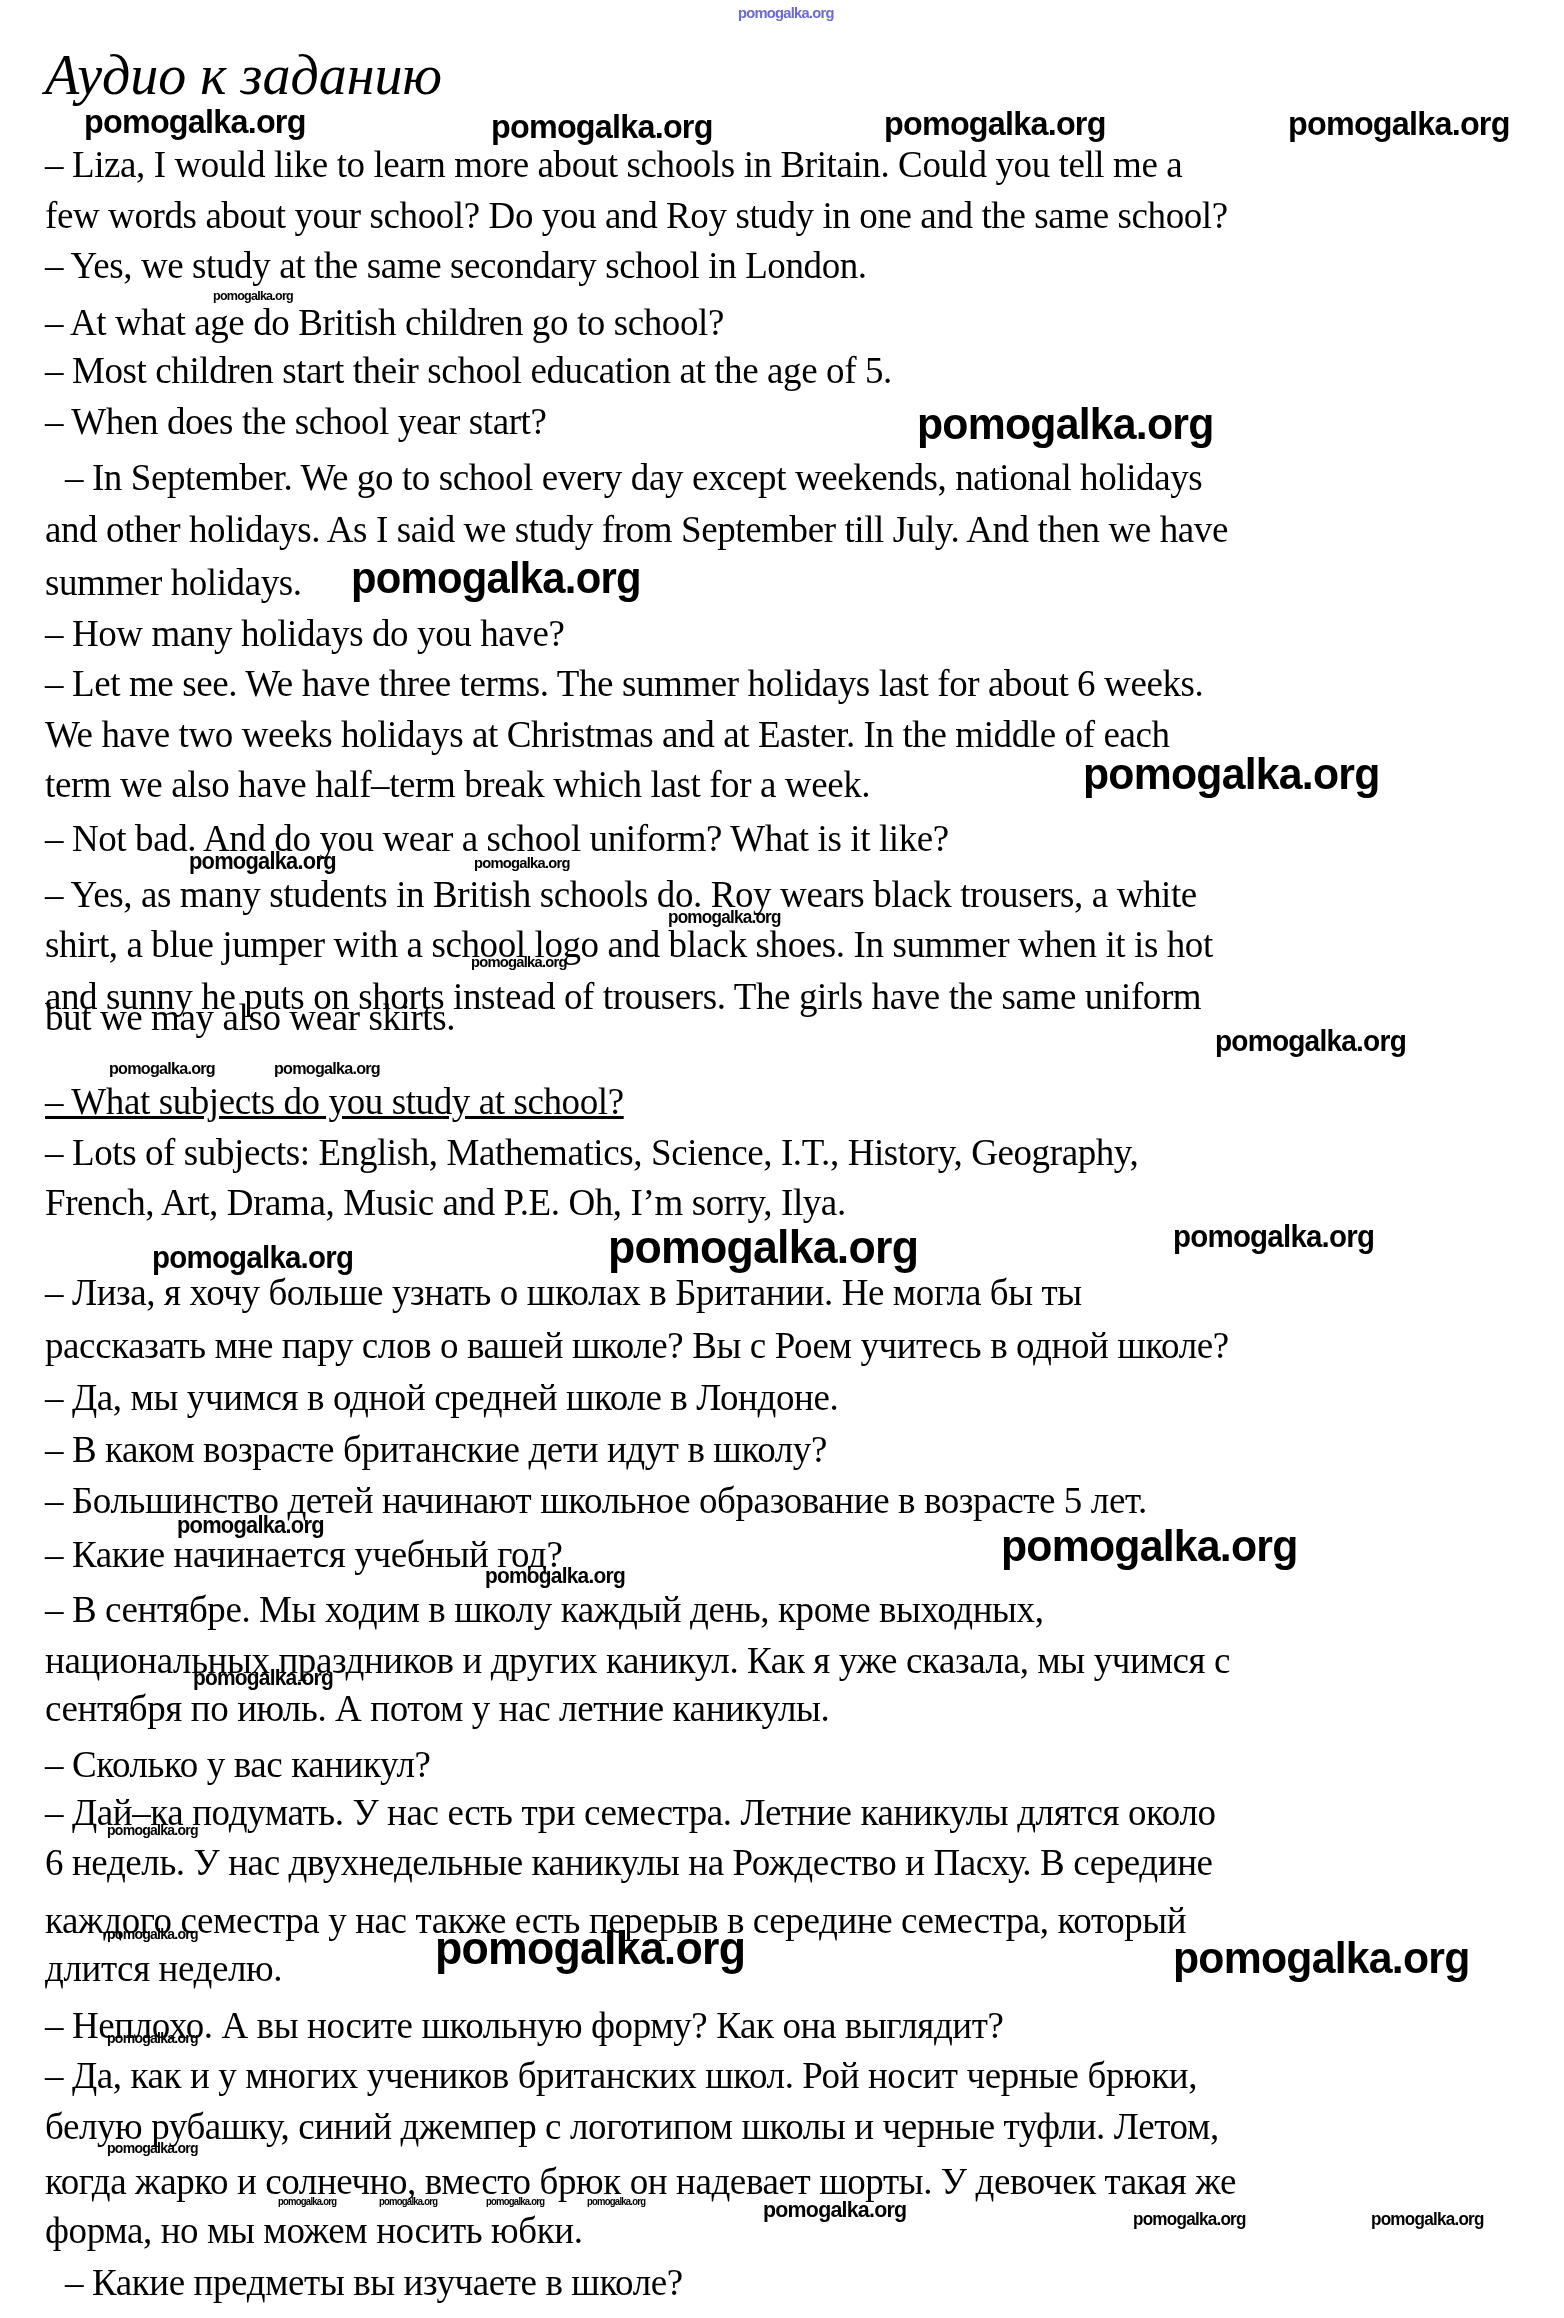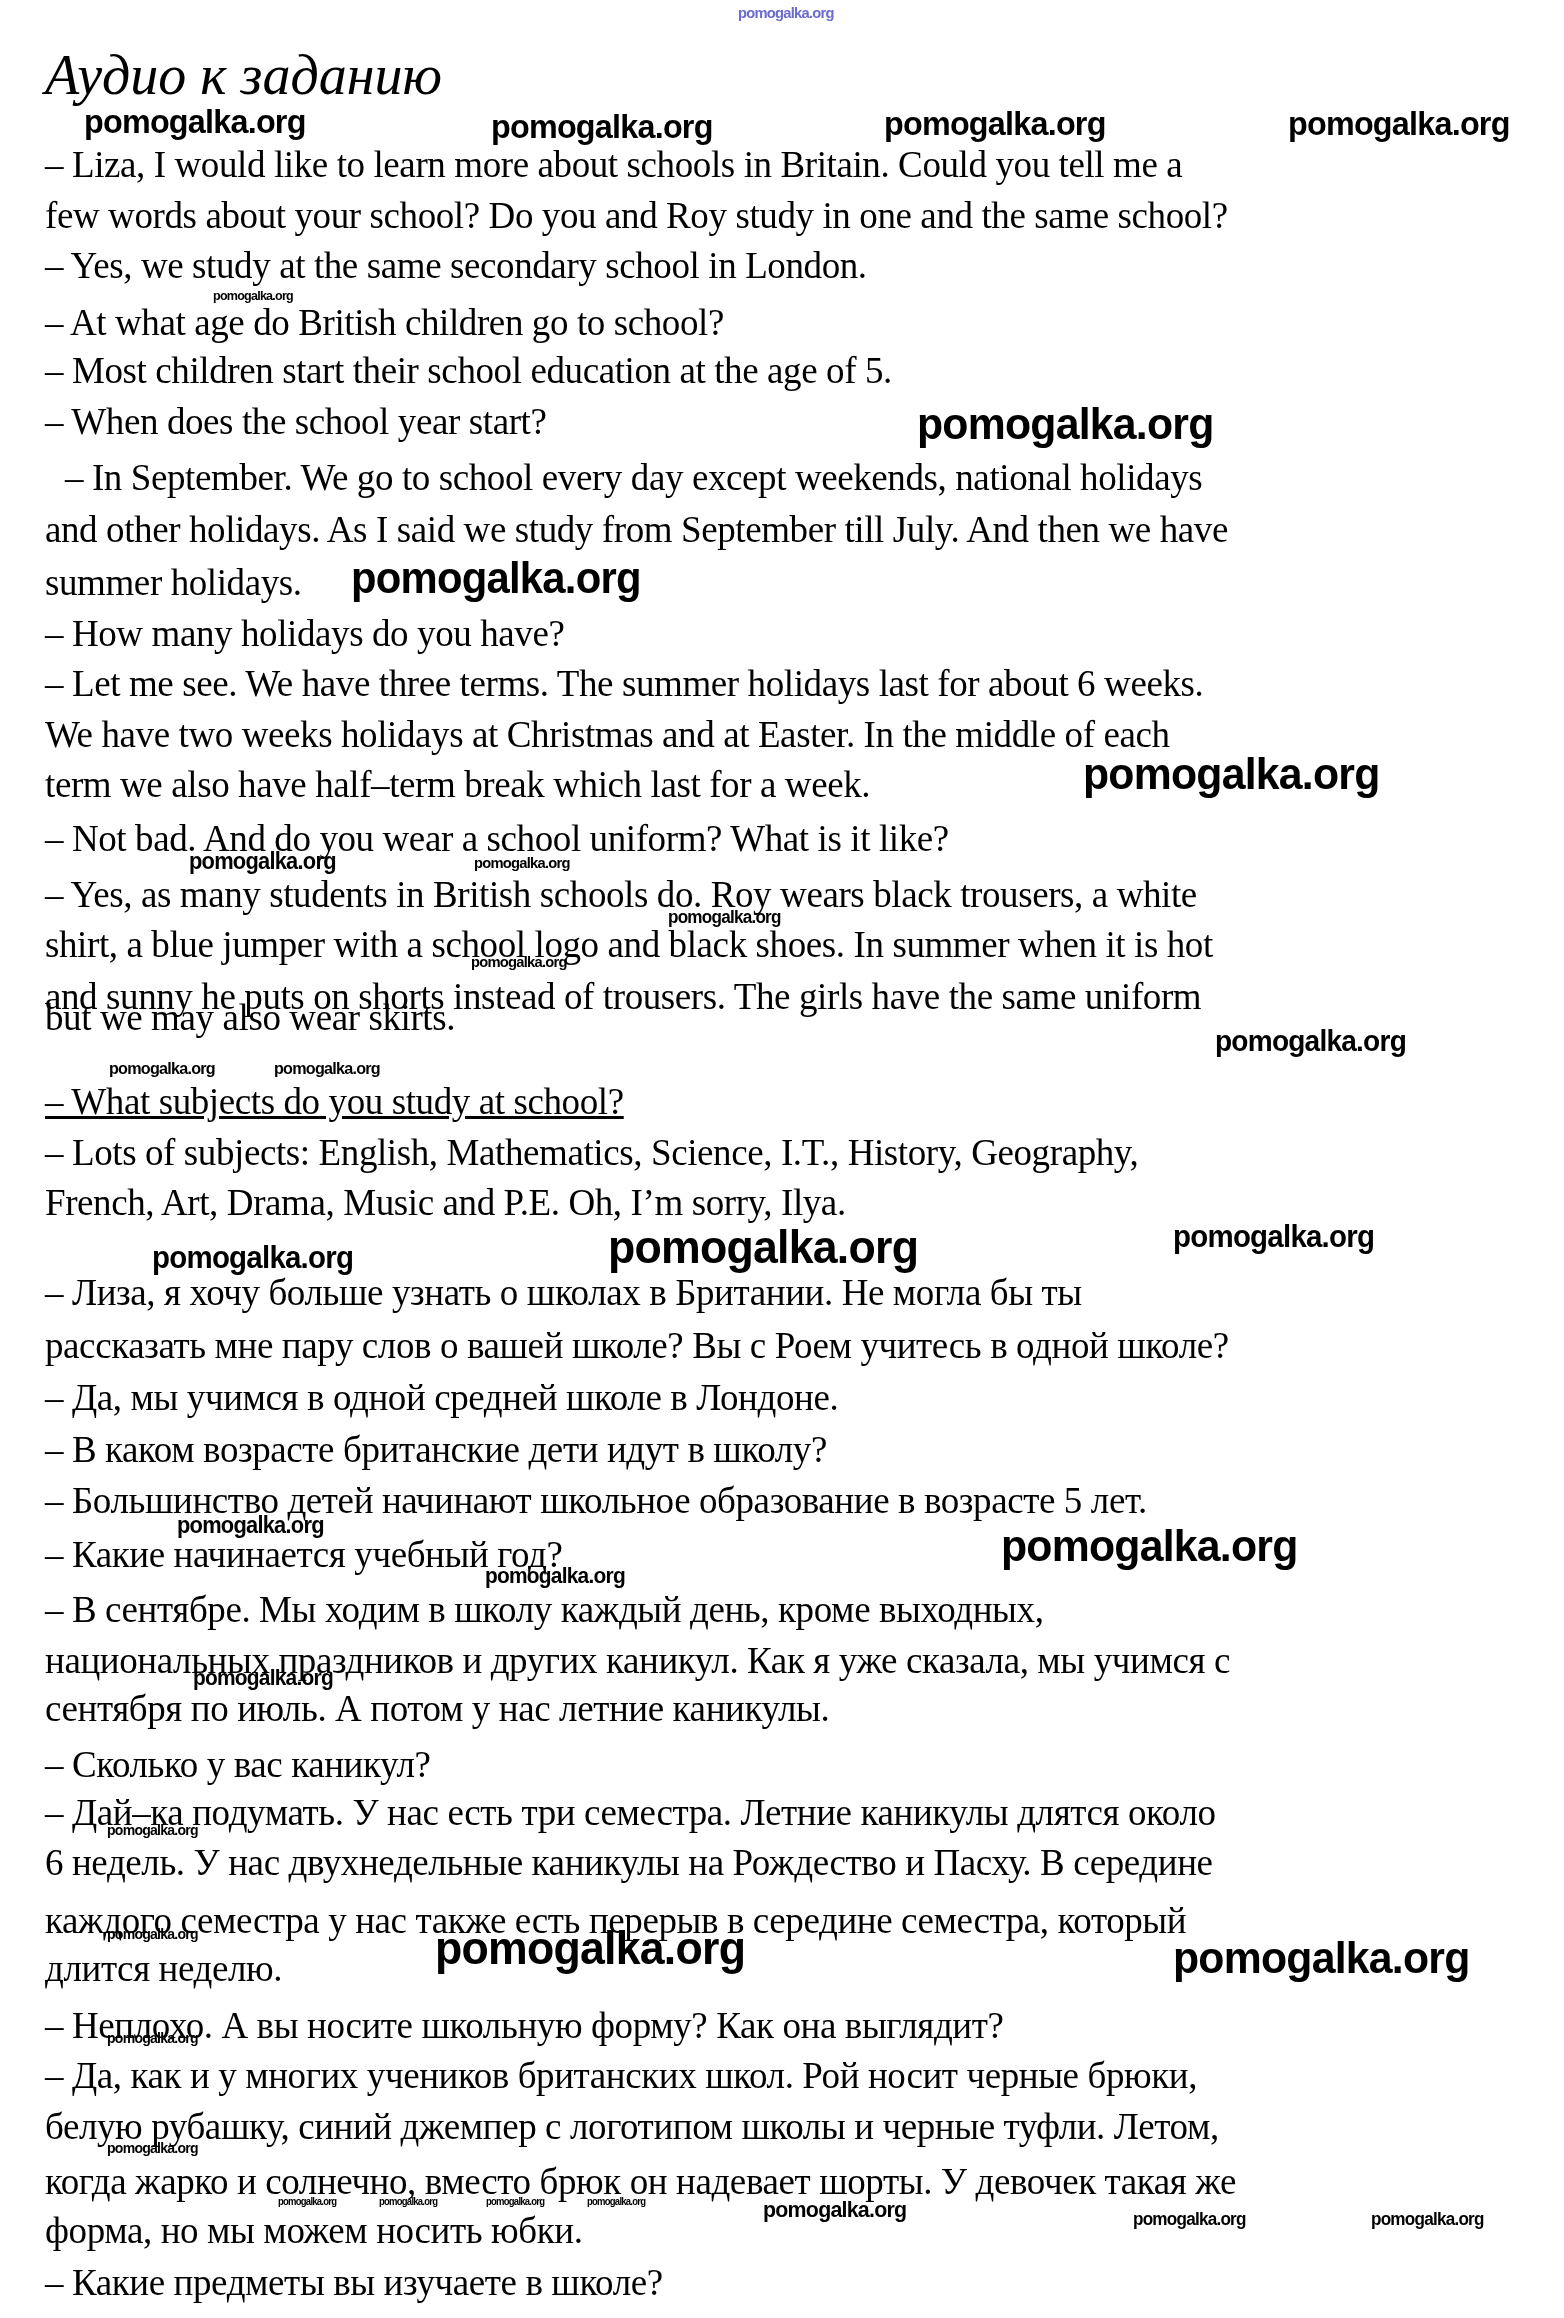--- a/index.html
+++ b/index.html
@@ -93,21 +93,21 @@
       <div class="line" style="top: 1745px;">– Сколько у вас каникул?</div>
       <div class="line" style="top: 1793px;">– Дай–ка подумать. У нас есть три семестра. Летние каникулы длятся около</div>
       <div class="line" style="top: 1843px;">6 недель. У нас двухнедельные каникулы на Рождество и Пасху. В середине</div>
       <div class="line" style="top: 1901px;">каждого семестра у нас также есть перерыв в середине семестра, который</div>
       <div class="line" style="top: 1949px;">длится неделю.</div>
       <div class="line" style="top: 2006px;">– Неплохо. А вы носите школьную форму? Как она выглядит?</div>
       <div class="line" style="top: 2056px;">– Да, как и у многих учеников британских школ. Рой носит черные брюки,</div>
       <div class="line" style="top: 2107px;">белую рубашку, синий джемпер с логотипом школы и черные туфли. Летом,</div>
       <div class="line" style="top: 2162px;">когда жарко и солнечно, вместо брюк он надевает шорты. У девочек такая же</div>
       <div class="line" style="top: 2211px;">форма, но мы можем носить юбки.</div>
-      <div class="line" style="top: 2263px;">– Какие предметы вы изучаете в школе?</div>
+      <div class="line" style="top: 2263px; margin-left: 20px;">– Какие предметы вы изучаете в школе?</div>
     </div>
   <div>
       <span class="wm" style="left: 738px; top: 4.7px; font-size: 15.5px; color: rgb(107, 107, 208);">pomogalka.org</span>
       <span class="wm" style="left: 84px; top: 104px; font-size: 34px;">pomogalka.org</span>
       <span class="wm" style="left: 491px; top: 109px; font-size: 34px;">pomogalka.org</span>
       <span class="wm" style="left: 884px; top: 106px; font-size: 34px;">pomogalka.org</span>
       <span class="wm" style="left: 1288px; top: 106px; font-size: 34px;">pomogalka.org</span>
       <span class="wm" style="left: 213px; top: 289px; font-size: 13.2px;">pomogalka.org</span>
       <span class="wm" style="left: 917px; top: 401px; font-size: 45px;">pomogalka.org</span>
       <span class="wm" style="left: 351px; top: 556px; font-size: 44px;">pomogalka.org</span>

